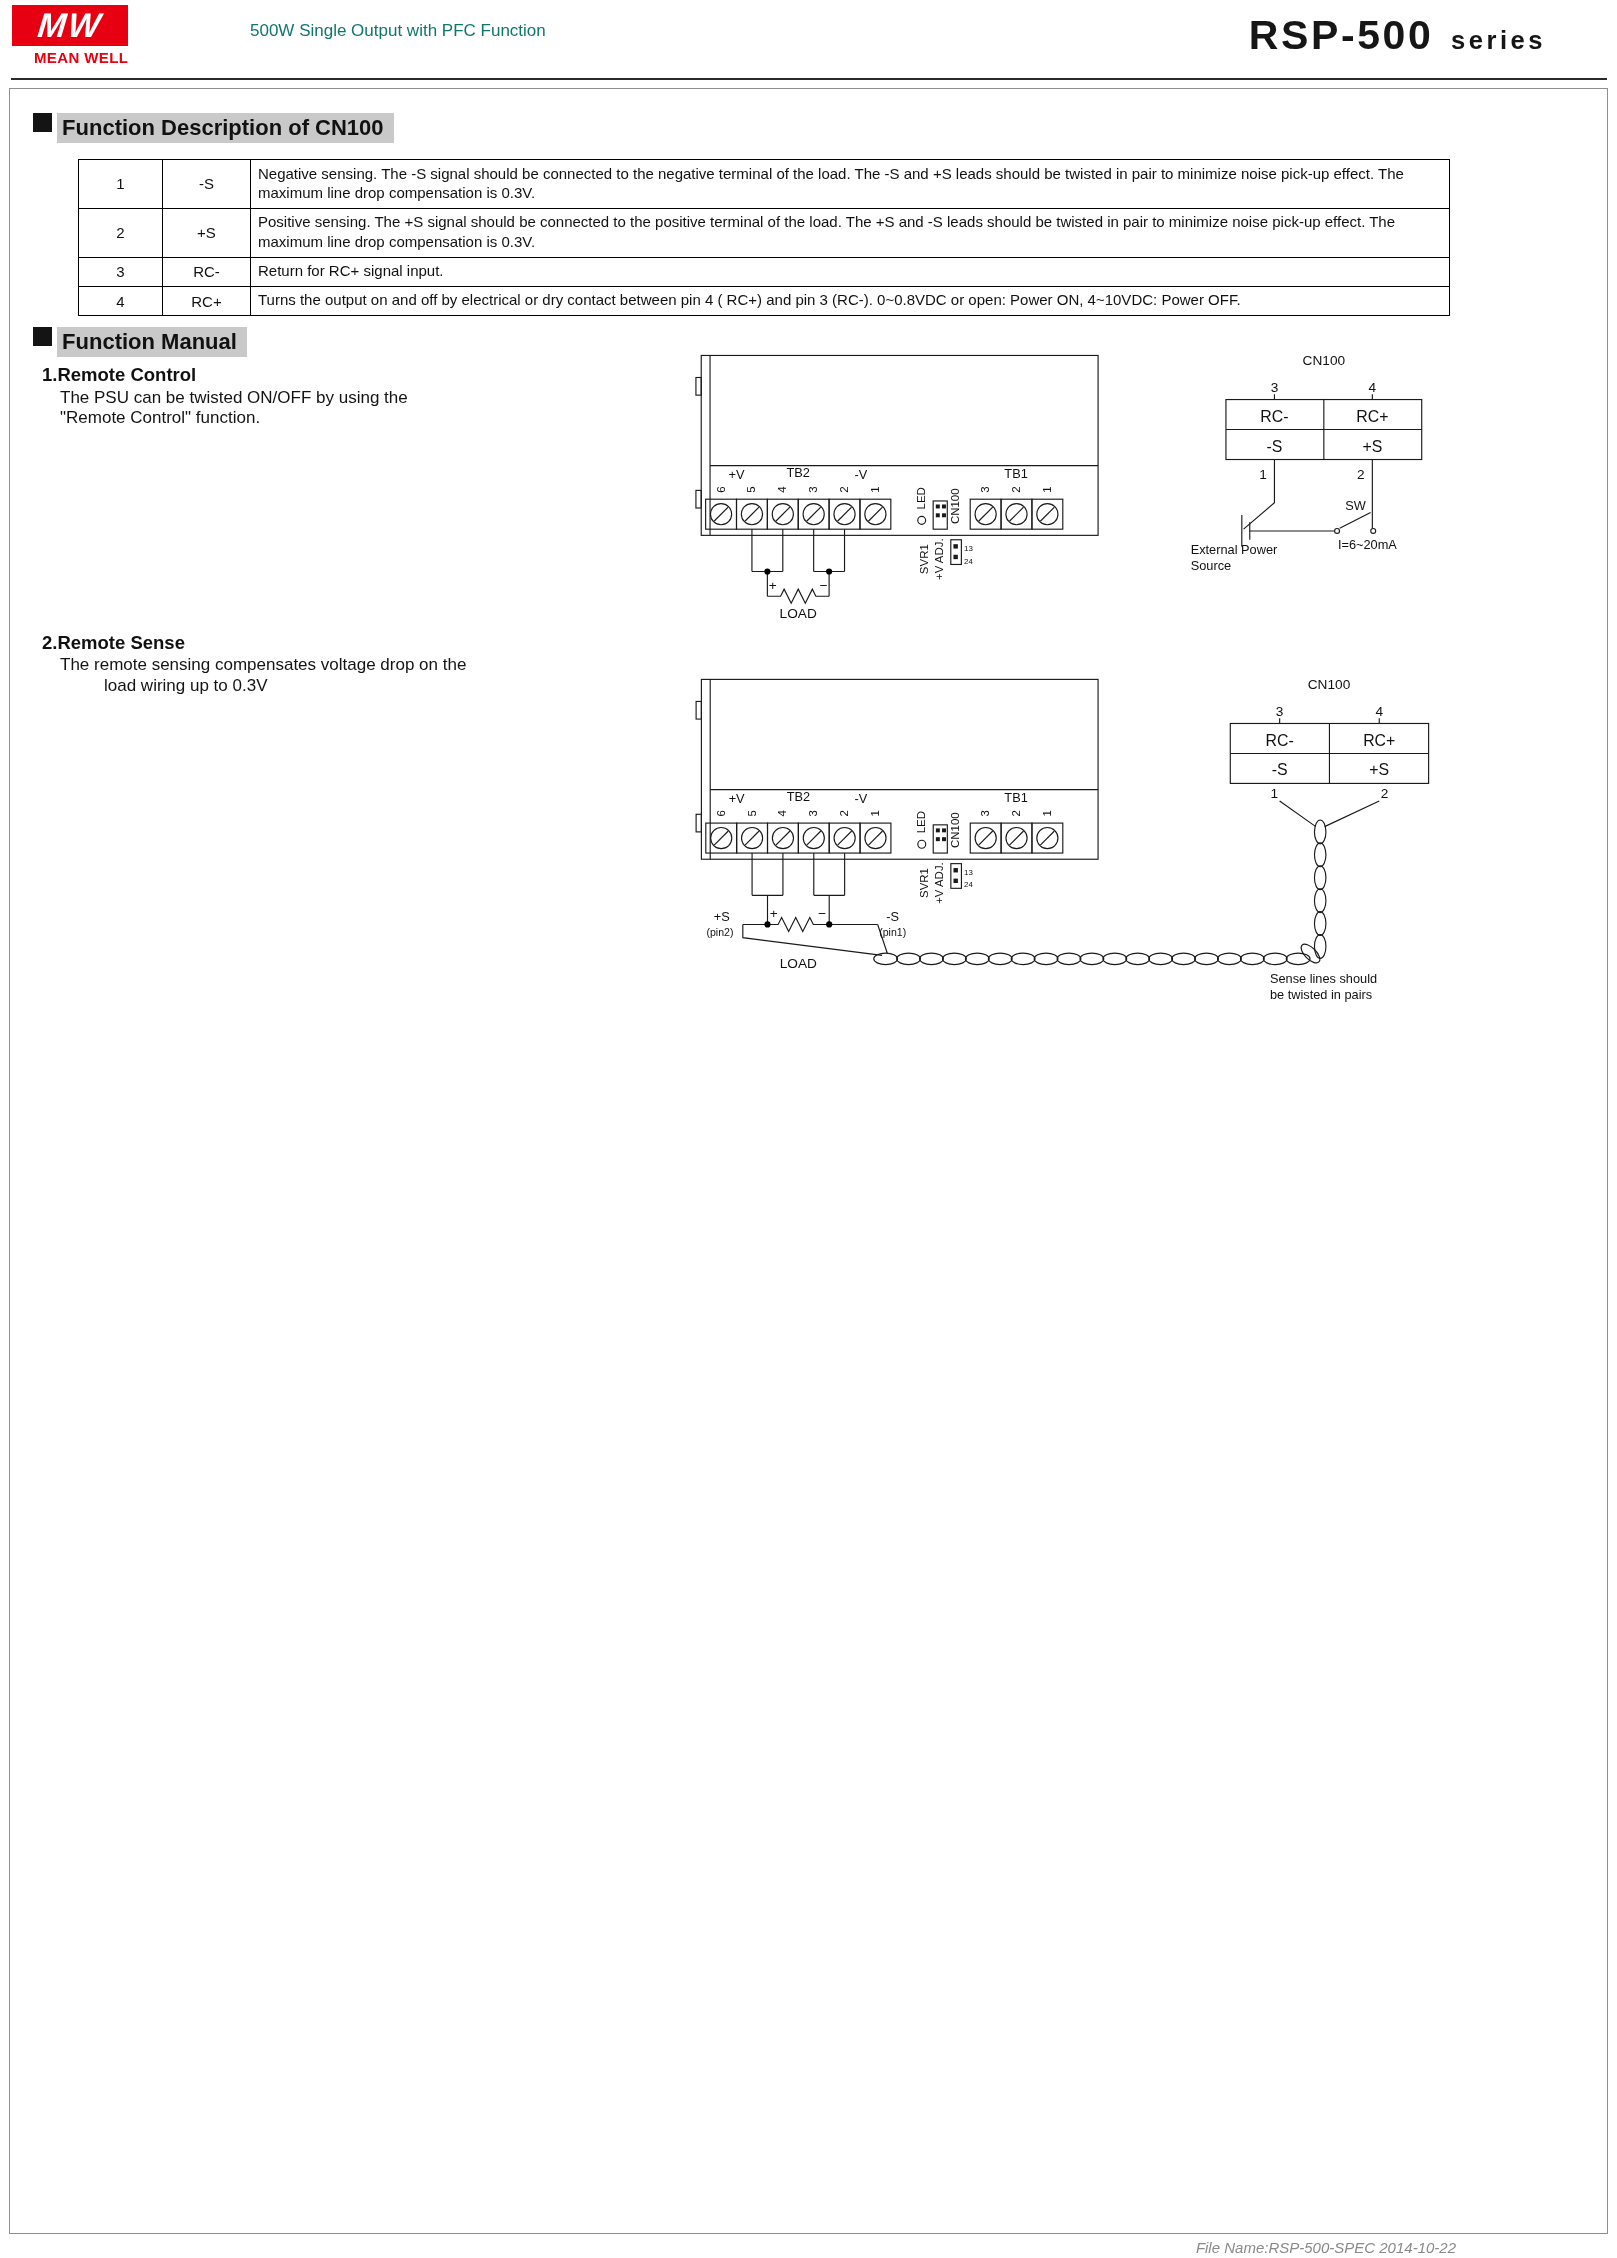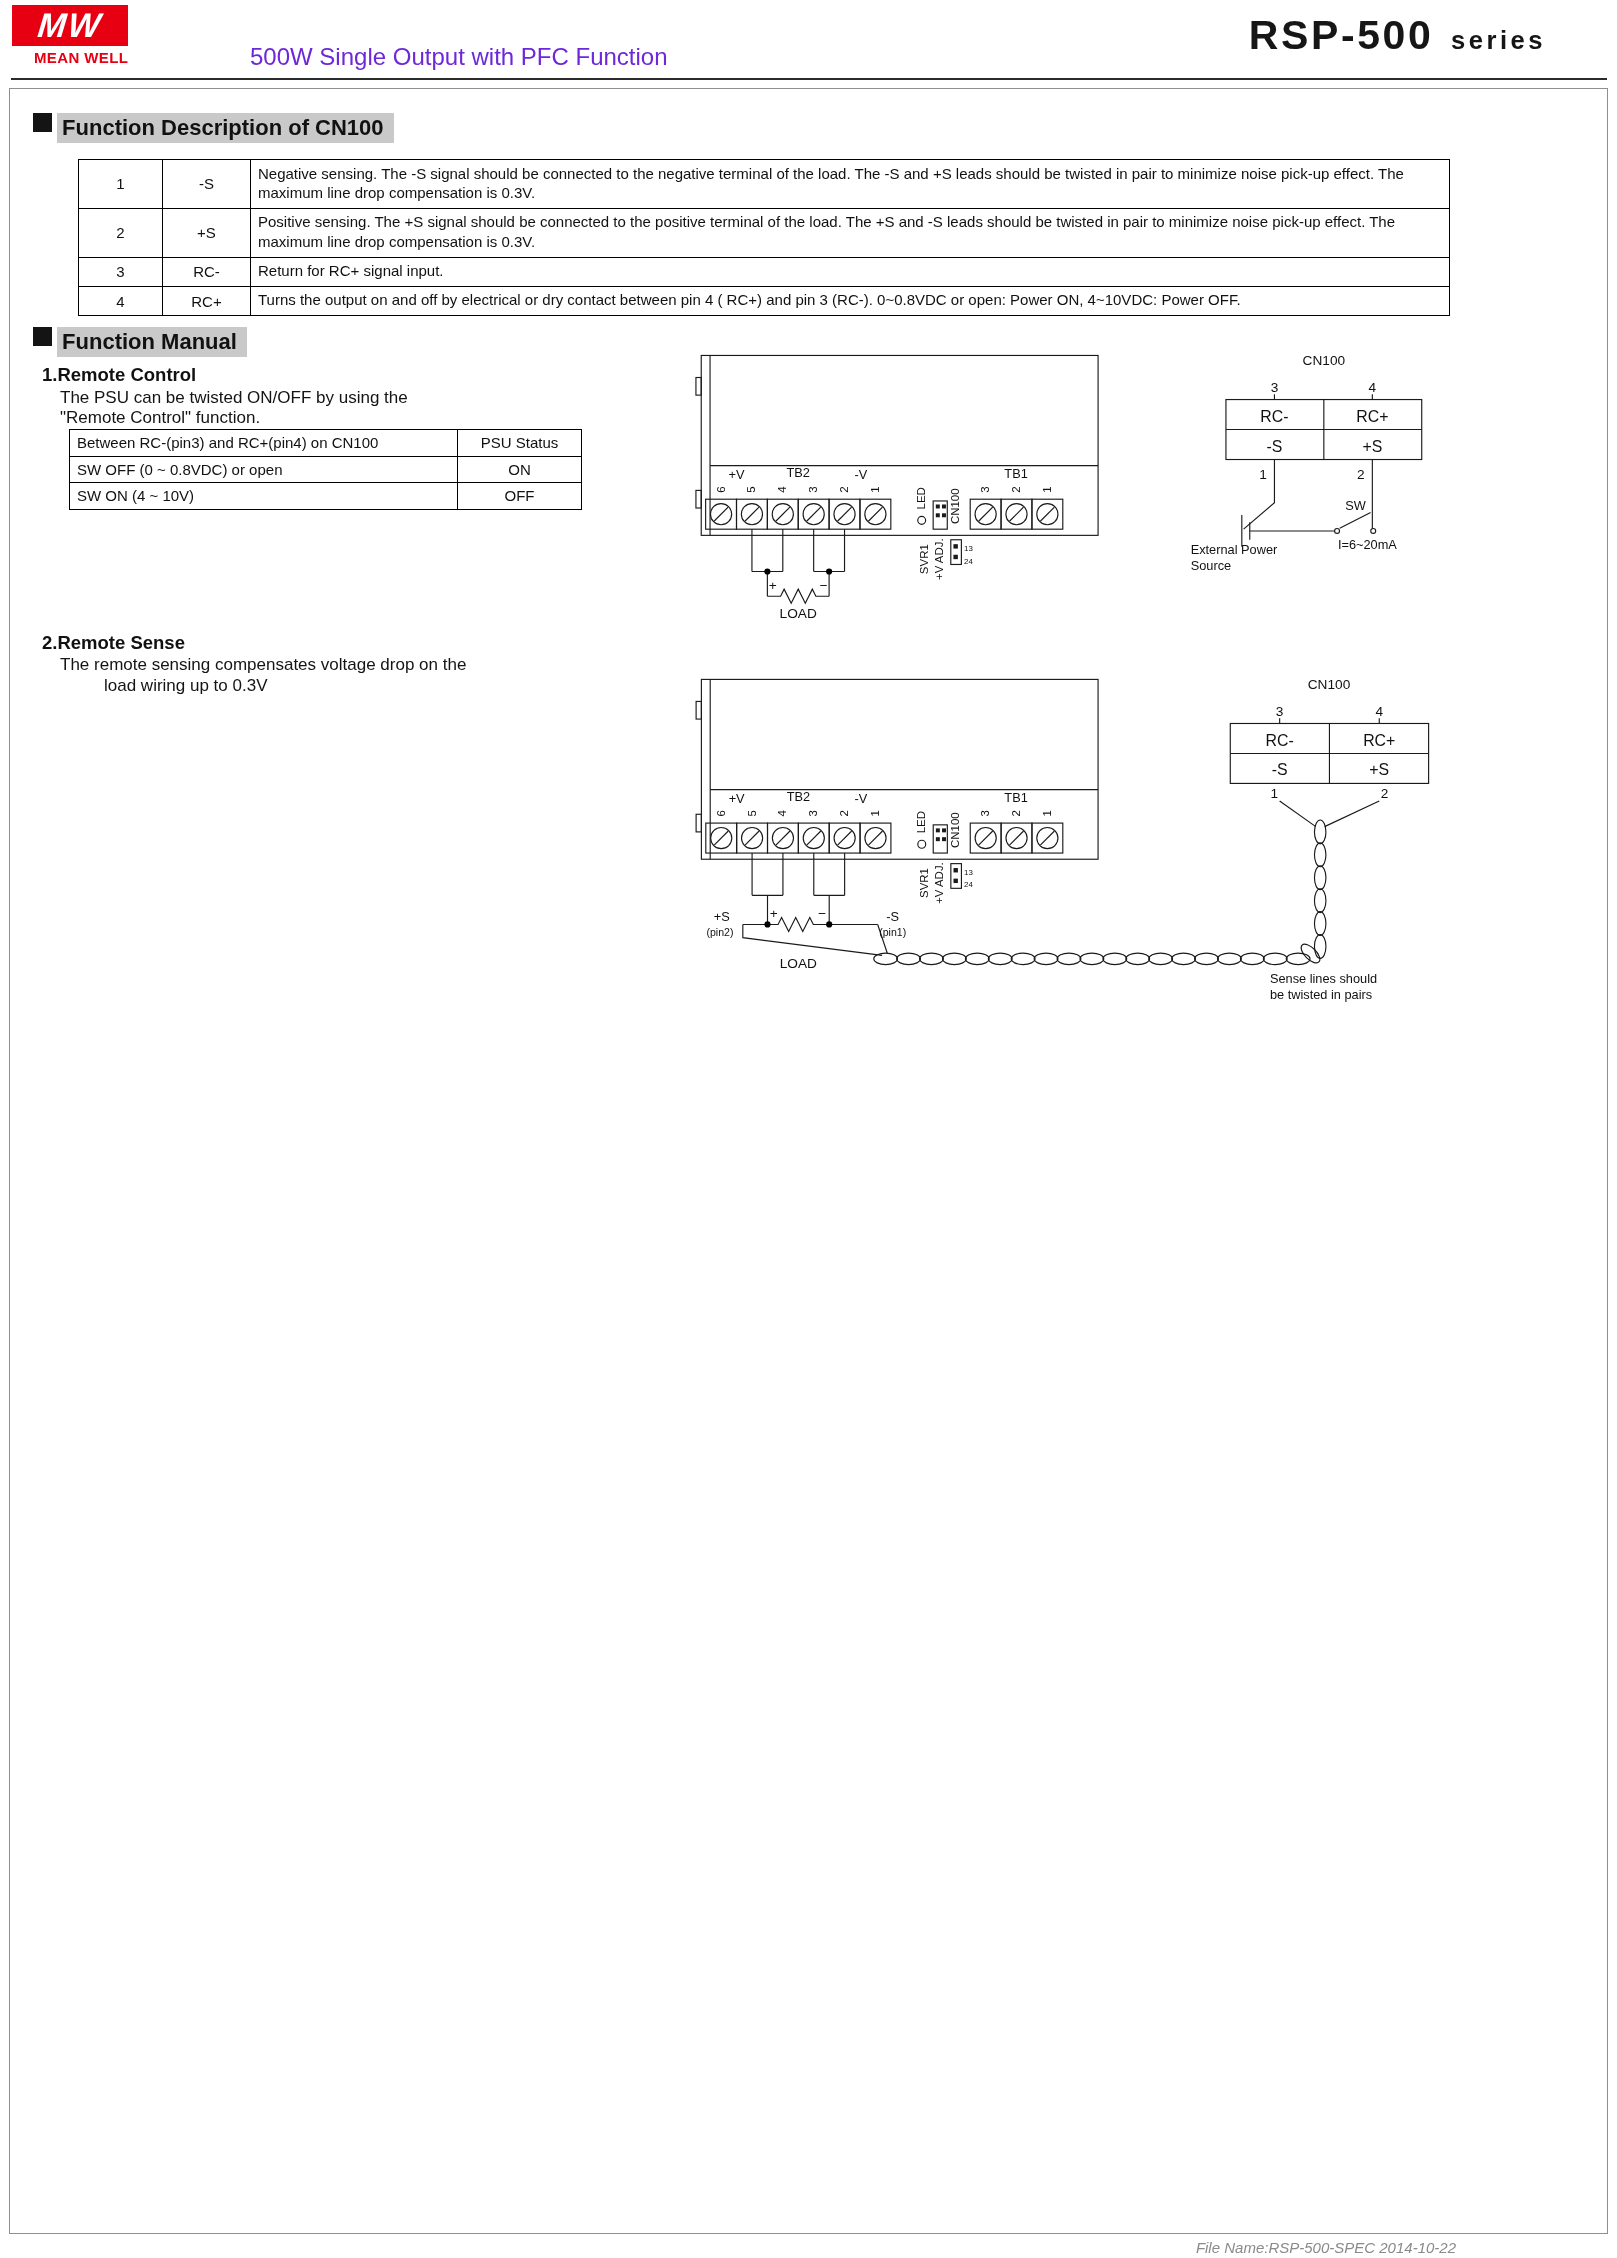--- a/index.html
+++ b/index.html
@@ -7,21 +7,21 @@
   body { font-family:"Liberation Sans","DejaVu Sans",sans-serif; color:#111; }
   .page { position:relative; width:1617px; height:2258px; background:#fff; overflow:hidden; }
   .abs { position:absolute; }
 
   
   .logo-box { left:12.4px; top:5.3px; width:116px; height:41px; background:#e60012; color:#fff;
               display:flex; align-items:center; justify-content:center; }
   .logo-mw { font-style:italic; font-weight:bold; font-size:34px; letter-spacing:1.8px; transform:skewX(-6deg); }
   .logo-text { left:12.4px; top:49px; width:116px; text-align:right; color:#e60012; font-weight:bold;
                font-size:15px; letter-spacing:0.4px; }
-  .doc-title { left:250px; top:43px; font-size:24px; color:#6d28d9; }
+  .doc-title { left:250px; top:21px; font-size:17px; color:#0f766e; }
   .series { right:71px; top:12.4px; display:flex; align-items:baseline; }
   .series-name { font-size:41px; font-weight:bold; letter-spacing:2.6px; color:#161616; }
   .series-suffix { font-size:25.6px; font-weight:bold; letter-spacing:3.5px; margin-left:17.6px; color:#161616; }
   .header-rule { left:10.6px; top:78px; width:1596px; height:1.8px; background:#2b2b2b; }
   .content-border { left:8.8px; top:88px; width:1599px; height:2146px; border:0.9px solid #8f8f8f; }
 
   
   .sec-head { display:flex; align-items:flex-start; gap:5.3px; }
   .sec-square { width:18.5px; height:18.5px; background:#141414; flex:0 0 auto; }
   .sec-title { background:#c9c9c9; padding:1.8px 10.6px 2.6px 5.3px; font-size:22px; font-weight:bold; color:#111; white-space:nowrap; }
@@ -114,40 +114,20 @@
 
   <div class="abs sec-head" style="left:33px; top:327px;">
     <span class="sec-square"></span>
     <span class="sec-title">Function Manual</span>
   </div>
 
   <div class="abs sub-head" style="left:42px; top:364px;">1.Remote Control</div>
   <div class="abs body-text" style="left:60px; top:388px;">The PSU can be twisted ON/OFF by using the</div>
   <div class="abs body-text" style="left:60px; top:408px;">"Remote Control" function.</div>
 
-  <table class="abs status-table">
-    <colgroup>
-        <col style="width:388px">
-        <col style="width:124px">
-      </colgroup>
-    <tbody>
-      <tr>
-        <th class="lft">Between RC-(pin3) and RC+(pin4) on CN100</th>
-        <th class="ctr">PSU Status</th>
-      </tr>
-      <tr>
-        <td class="lft">SW OFF (0 ~ 0.8VDC) or open</td>
-        <td class="ctr">ON</td>
-      </tr>
-      <tr>
-        <td class="lft">SW ON (4 ~ 10V)</td>
-        <td class="ctr">OFF</td>
-      </tr>
-    </tbody>
-  </table>
 
   <div class="abs sub-head" style="left:42px; top:632px;">2.Remote Sense</div>
   <div class="abs body-text" style="left:60px; top:655px;">The remote sensing compensates voltage drop on the</div>
   <div class="abs body-text" style="left:60px; top:676px;margin-left:44px;">load wiring up to 0.3V</div>
 
   <svg class="diagram" style="left:688px; top:351px;" width="769" height="277" viewBox="0 0 872 314">
     <g class="s">
       <rect x="15" y="5" width="450" height="204"></rect>
       <rect x="9" y="30" width="6" height="20"></rect>
       <rect x="9" y="158" width="6" height="20"></rect>

